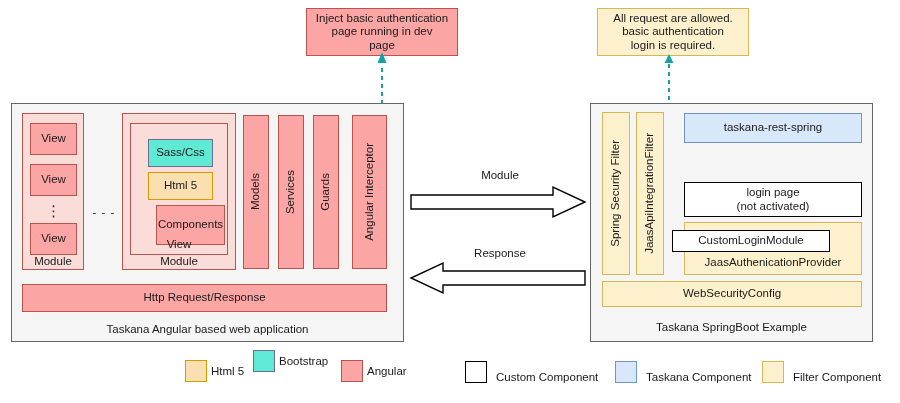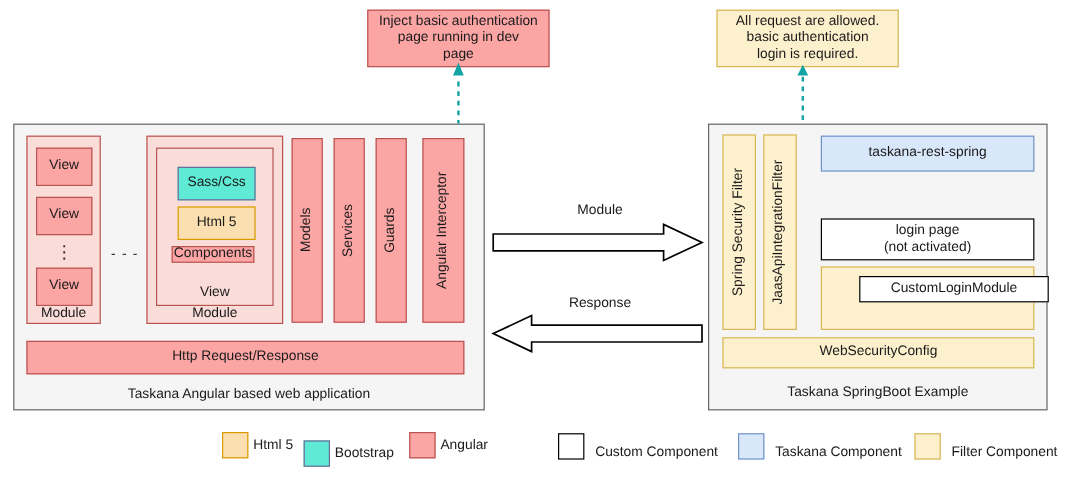--- a/index.html
+++ b/index.html
@@ -108,21 +108,21 @@
   <div class="abs center-box c-angular lbl" style="left:30px; top:223px; width:47px; height:32px;">View</div>
   <div class="abs center-box lbl" style="left:22px; top:254px; width:62px; height:16px;">Module</div>
 
   <div class="abs center-box lbl" style="left:88px; top:205px; width:32px; height:16px; letter-spacing:1px;">- - -</div>
 
   <div class="abs c-angular-l" style="left:122px; top:113px; width:114px; height:157px;"></div>
   <div class="abs c-angular-l" style="left:130px; top:123px; width:98px; height:132px;"></div>
 
   <div class="abs center-box c-bootstrap lbl" style="left:148px; top:139px; width:65px; height:28px;">Sass/Css</div>
   <div class="abs center-box c-html5 lbl" style="left:148px; top:172px; width:65px; height:28px;">Html 5</div>
-  <div class="abs center-box c-angular lbl" style="left:143px; top:205px; width:69px; height:14px;">Components</div>
+  <div class="abs center-box c-angular lbl" style="left:156px; top:205px; width:69px; height:40px;">Components</div>
   <div class="abs center-box lbl" style="left:130px; top:237px; width:98px; height:16px;">View</div>
   <div class="abs center-box lbl" style="left:122px; top:254px; width:114px; height:16px;">Module</div>
 
   <div class="abs center-box c-angular" style="left:243px; top:115px; width:26px; height:154px;">
     <span class="vert lbl">Models</span>
   </div>
   <div class="abs center-box c-angular" style="left:278px; top:115px; width:26px; height:154px;">
     <span class="vert lbl">Services</span>
   </div>
   <div class="abs center-box c-angular" style="left:313px; top:115px; width:26px; height:154px;">
@@ -156,31 +156,32 @@
   </div>
 
   <div class="abs center-box c-taskana lbl" style="left:684px; top:113px; width:178px; height:30px;">taskana-rest-spring</div>
 
   <div class="abs center-box c-custom lbl" style="left:684px; top:182px; width:178px; height:35px; flex-direction:column;">
     <span>login page</span>
     <span>(not activated)</span>
   </div>
 
   <div class="abs c-spring" style="left:684px; top:222px; width:178px; height:53px;"></div>
-  <div class="abs center-box c-custom lbl" style="left:716px; top:230px; width:158px; height:22px;">CustomLoginModule</div>
+  <div class="abs center-box c-custom lbl" style="left:672px; top:230px; width:158px; height:22px;">CustomLoginModule</div>
+  <div class="abs center-box lbl" style="left:684px; top:254px; width:178px; height:18px;">JaasAuthenicationProvider</div>
 
   <div class="abs center-box c-spring lbl" style="left:602px; top:281px; width:260px; height:26px;">WebSecurityConfig</div>
 
   <div class="abs center-box lbl" style="left:590px; top:320px; width:283px; height:16px;text-align:center;">Taskana SpringBoot Example</div>
 
   <div class="abs legend-item" style="left:185px; top:360px;">
     <span class="legend-sw c-html5"></span>
     <span class="legend-text">Html 5</span>
   </div>
-  <div class="abs legend-item" style="left:253px; top:367px;">
+  <div class="abs legend-item" style="left:253px; top:350px;">
     <span class="legend-sw c-bootstrap"></span>
     <span class="legend-text">Bootstrap</span>
   </div>
   <div class="abs legend-item" style="left:341px; top:360px;">
     <span class="legend-sw c-angular"></span>
     <span class="legend-text">Angular</span>
   </div>
 
   <div class="abs legend-item gap" style="left:465px; top:360px;">
     <span class="legend-sw c-custom"></span>

